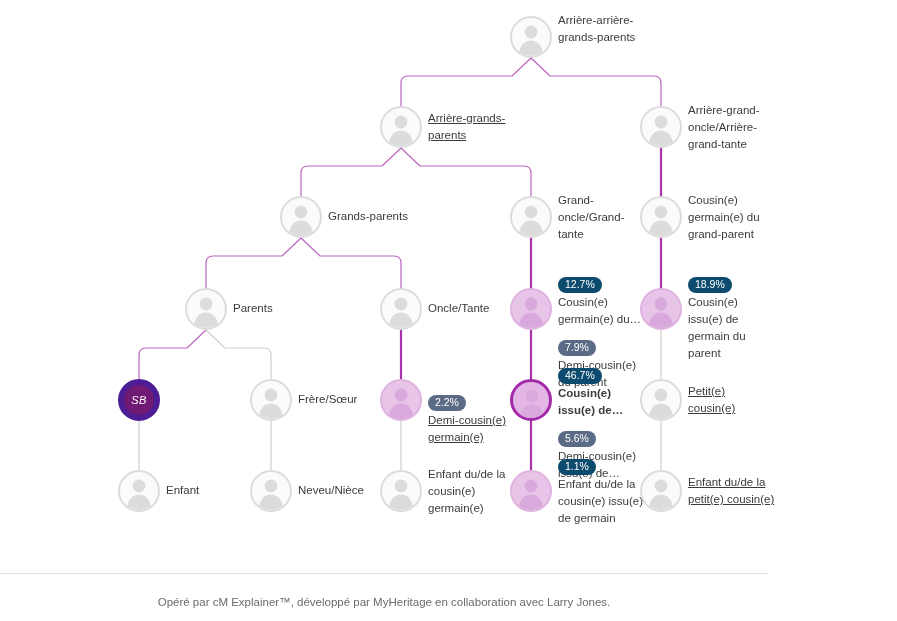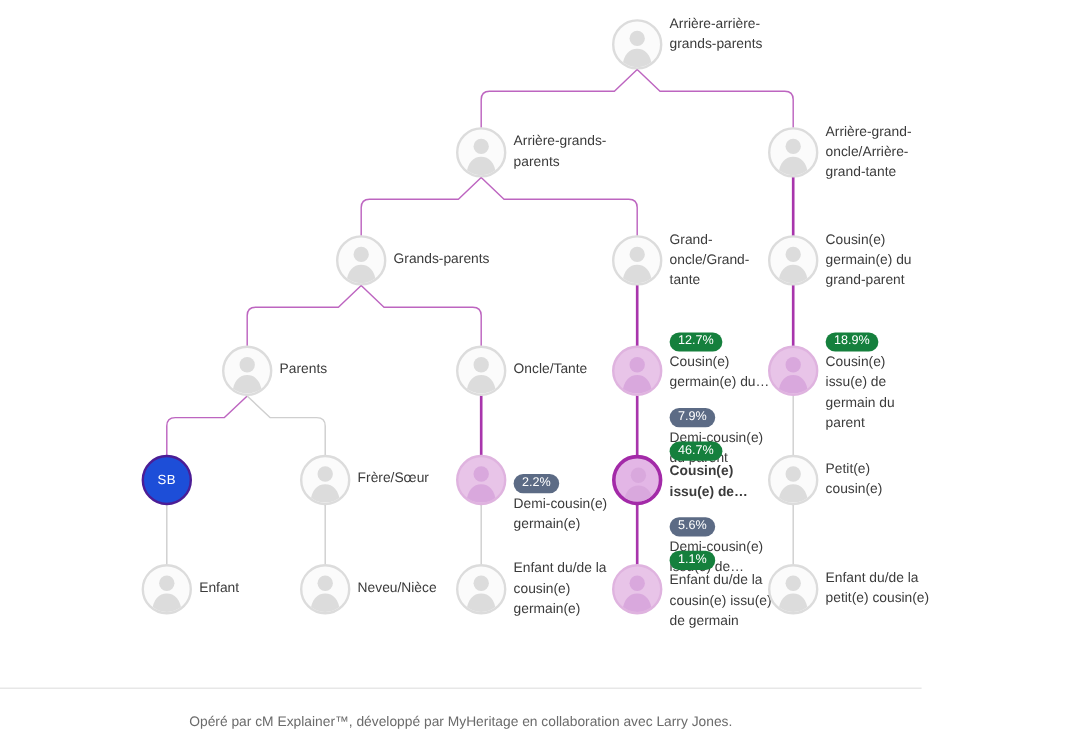--- a/index.html
+++ b/index.html
@@ -47,22 +47,23 @@
   .avatar svg { display: block; }
   .avatar.light {
     background: #e8c4e8;
     border-color: #dfb3df;
   }
   .avatar.ring {
     background: #e3b6e6;
     border: 3px solid #a32aa8;
   }
   .avatar.sb {
-    background: #1d4ed8;
-    border: 2px solid #4c1d95;
+    background: #701a75;
+    border: 6px solid #4c1d95;
+    font-style: italic;
   }
   .sb-label {
     position: absolute;
     left: 0; top: 0;
     width: 100%;
     height: 100%;
     display: flex;
     align-items: center;
     justify-content: center;
     color: #ffffff;
@@ -73,33 +74,33 @@
     position: absolute;
     left: 27px;
     top: -21px;
     width: 92px;
     font-size: 11.5px;
     line-height: 15px;
     color: #3b3b3b;
   }
   .labels.wide { width: 120px; }
   .labels.one   { top: -8px; }
-  .labels.two   { top: -16px; }
+  .labels.two   { top: -16px; text-decoration: underline; }
   .labels.three { top: -24px; }
   .labels.four  { top: -32px; }
   .badge {
     display: inline-block;
     border-radius: 9px;
     padding: 1px 7px 2px;
     font-size: 10.5px;
     line-height: 13px;
     color: #ffffff;
     margin-bottom: 1px;
   }
-  .badge.full { background: #15803d; }
+  .badge.full { background: #0c4a6e; }
   .badge.half { background: #5c6b85; margin-top: 11px; }
   .rel { margin-bottom: 2px; }
   .rel.bold { font-weight: bold; }
   .grp { margin-bottom: 1px; }
   footer {
     position: absolute;
     left: 0;
     top: 573px;
     width: 768px;
     border-top: 1px solid #e2e2e2;

